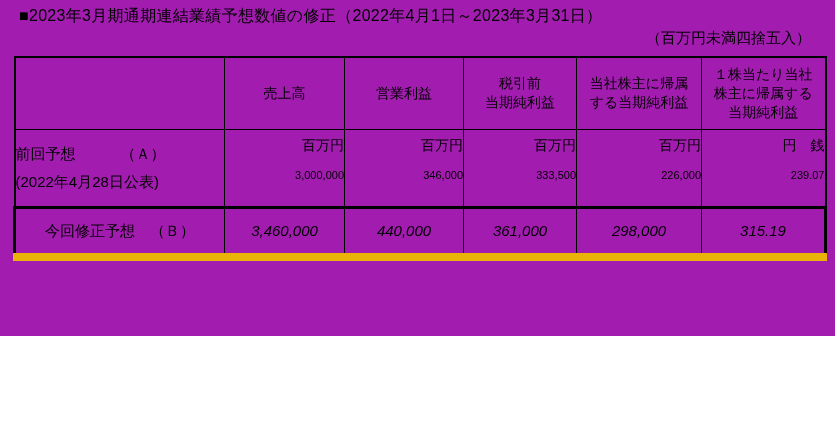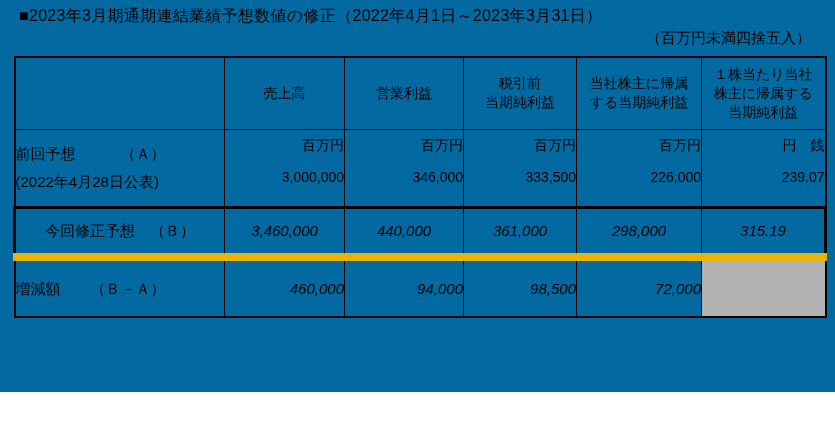--- a/index.html
+++ b/index.html
@@ -1,20 +1,20 @@
 <!DOCTYPE html>
 <html><head>
 <meta charset="utf-8">
 <style>
   html, body { margin: 0; padding: 0; background: #fff; }
   .page {
     position: relative;
     width: 835px;
-    height: 392px;
-    background: #0369a1;
+    height: 336px;
+    background: #a21caf;
     color: #000000;
     font-family: "Liberation Sans", sans-serif;
     overflow: hidden;
   }
   .title {
     position: absolute;
     left: 19px;
     top: 6px;
     font-size: 16px;
     letter-spacing: 0.3px;
@@ -73,21 +73,21 @@
     vertical-align: top;
     text-align: right;
     padding-right: 9px;
   }
   .ucell .unit {
     padding-top: 7px;
     font-size: 14px;
   }
   .ucell .val {
     margin-top: 14px;
-    font-size: 14px;
+    font-size: 11px;
   }
   .shaded { background: #b2b2b2; }
   tr.boxed td { border-top: 3px solid #000; border-bottom: 8px solid #eab308; text-align: center; }
   tr.boxed td:first-child { border-left: 3px solid #000; }
   tr.boxed td:last-child  { border-right: 3px solid #000; }
 </style>
 </head>
 <body>
 
 <div class="page">
@@ -146,26 +146,18 @@
 
     <tr class="row-b boxed">
       <td class="lbl">今回修正予想　（Ｂ）</td>
       <td class="num">3,460,000</td>
       <td class="num">440,000</td>
       <td class="num">361,000</td>
       <td class="num">298,000</td>
       <td class="num">315.19</td>
     </tr>
 
-    <tr class="row-c">
-      <td class="lbl">増減額　　（Ｂ－Ａ）</td>
-      <td class="num">460,000</td>
-      <td class="num">94,000</td>
-      <td class="num">98,500</td>
-      <td class="num">72,000</td>
-      <td class="num shaded"></td>
-    </tr>
 
 
   </tbody>
     </table>
 
 </div>
 
 </body></html>

